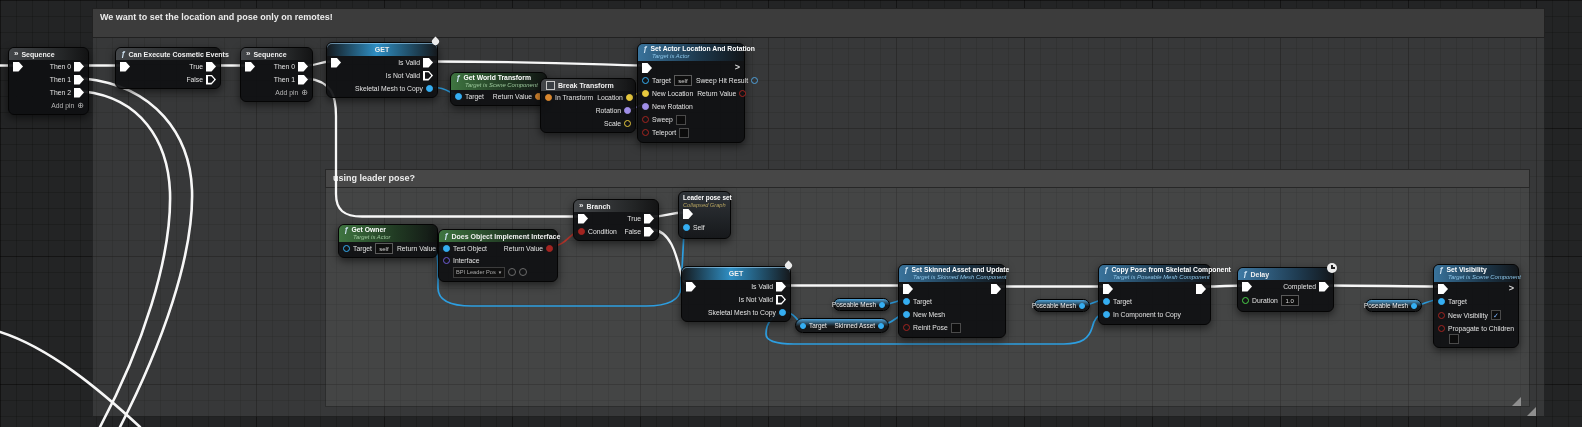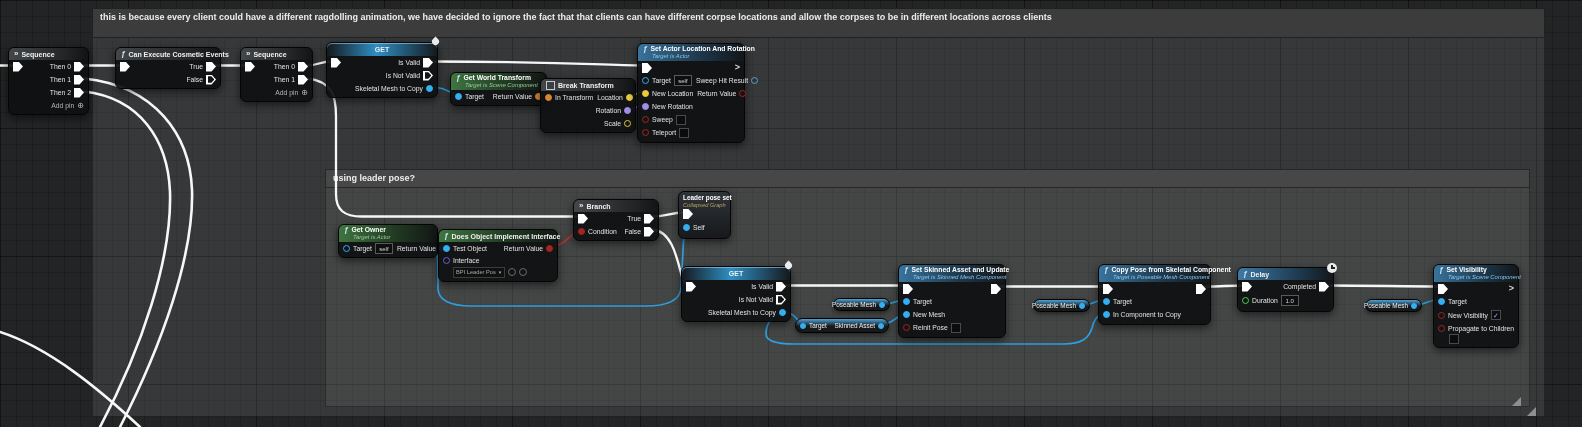--- a/index.html
+++ b/index.html
@@ -78,21 +78,21 @@
   .lpt{font-size:6.4px;font-weight:bold;color:#fff;padding:2px 4px 0;line-height:1.2;white-space:nowrap;}
   .lps{font-size:5.7px;font-style:italic;color:#b3a15f;padding:0 4px;line-height:1.2;white-space:nowrap;}
   .lp{background:linear-gradient(180deg,rgba(46,51,56,.95),rgba(20,22,25,.95));}
 </style>
 </head>
 <body>
 
 <div id="canvas">
 
   <div class="cm-hd" style="left:92px;top:8px;width:1453px;height:30px;background:#3c3c3c;">
-    <div>this is because every client could have a different ragdolling animation, we have decided to ignore the fact that that clients can have different corpse locations and allow the corpses to be in different locations across clients</div>
+    <div>We want to set the location and pose only on remotes!</div>
   </div>
   <div class="cm-bd" style="left:92px;top:38px;width:1453px;height:379px;background:rgba(150,150,150,.18);"></div>
   <div class="rz" style="left:1527px;top:407px;"></div>
 
   <div class="cm-hd" style="left:325px;top:169px;width:1205px;height:19px;background:#474747;">
     <div>using leader pose?</div>
   </div>
   <div class="cm-bd" style="left:325px;top:188px;width:1205px;height:219px;background:rgba(150,150,150,.14);"></div>
   <div class="rz" style="left:1512px;top:397px;"></div>
 

